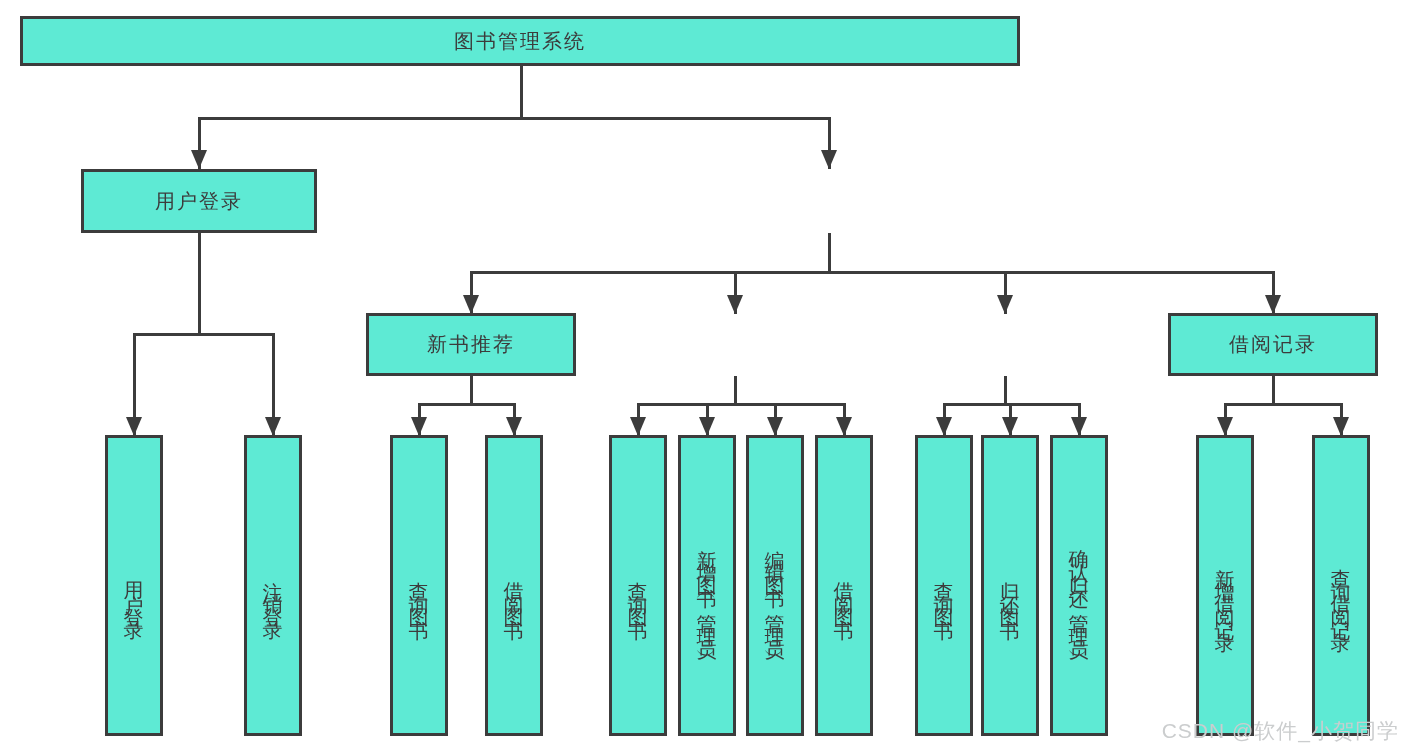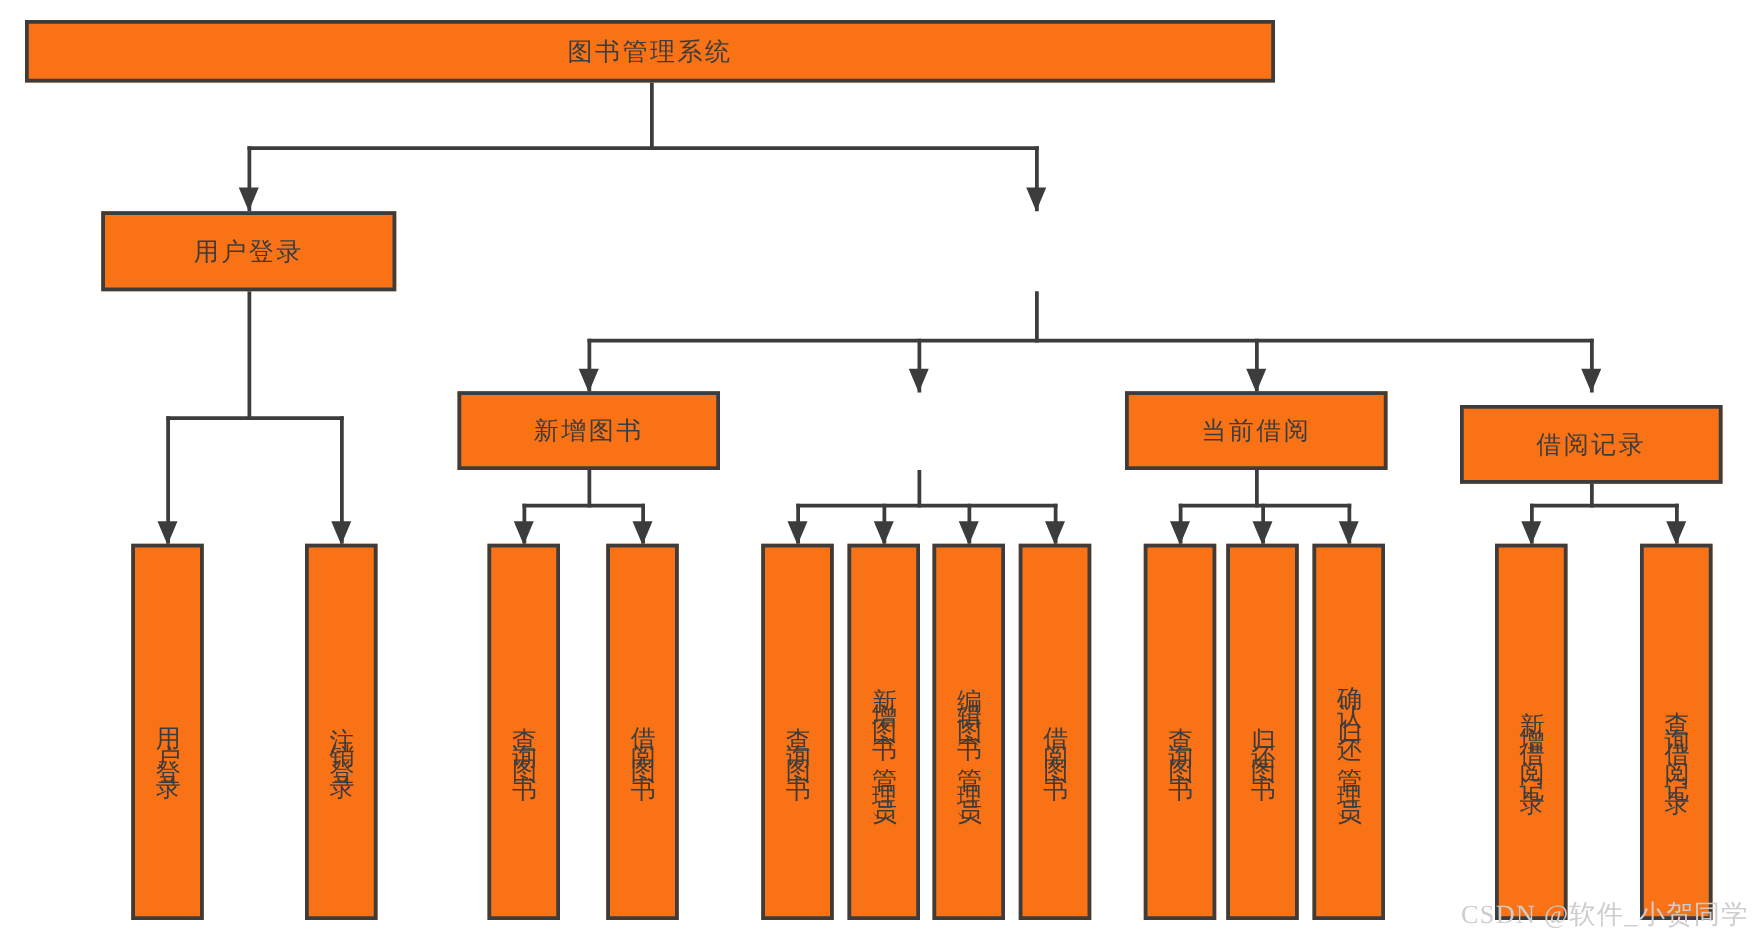--- a/index.html
+++ b/index.html
@@ -8,21 +8,21 @@
     --bg:#ffffff;
     --wm:#cbcdce;
   }
   *{margin:0;padding:0;box-sizing:border-box;}
   html,body{width:1405px;height:747px;background:var(--bg);overflow:hidden;
     font-family:"Liberation Sans","DejaVu Sans",sans-serif;}
   .canvas{position:relative;width:1405px;height:747px;background:var(--bg);}
   .box{
     position:absolute;
     border:3px solid var(--line);
-    background:#f97316;
+    background:#5eead4;
     display:flex;align-items:center;justify-content:center;
     color:var(--text);
   }
   .hbox span{font-size:20px;letter-spacing:2px;white-space:nowrap;}
   .vbox span{
     writing-mode:vertical-rl;
     text-orientation:mixed;
     font-size:20px;
     letter-spacing:13px;
     line-height:1;
@@ -32,21 +32,21 @@
   .line{position:absolute;background:var(--line);}
   .arrow{
     position:absolute;width:0;height:0;
     border-left:8px solid transparent;
     border-right:8px solid transparent;
     border-top:19px solid var(--line);
   }
   .watermark{
     position:absolute;right:6px;bottom:2px;
     font-size:21px;letter-spacing:1px;
-    color:var(--wm);z-index:10;white-space:nowrap;font-family:Liberation Serif, serif;
+    color:var(--wm);z-index:10;white-space:nowrap;
   }
 </style>
 </head>
 <body>
 
 <div class="canvas">
 
   <div class="line" style="left:520px;top:66px;width:3px;height:54px"></div>
   <div class="line" style="left:198px;top:117px;width:633px;height:3px"></div>
   <div class="line" style="left:198px;top:117px;width:3px;height:52px"></div>
@@ -109,26 +109,23 @@
 
   <div class="box hbox" style="left:20px;top:16px;width:1000px;height:50px">
     <span>图书管理系统</span>
   </div>
 
   <div class="box hbox" style="left:81px;top:169px;width:236px;height:64px">
     <span>用户登录</span>
   </div>
 
   <div class="box hbox" style="left:366px;top:313px;width:210px;height:63px">
-    <span>新增图书</span>
+    <span>新书推荐</span>
   </div>
-  <div class="box hbox" style="left:900px;top:313px;width:210px;height:63px">
-    <span>当前借阅</span>
-  </div>
-  <div class="box hbox" style="left:1168px;top:324px;width:210px;height:63px">
+  <div class="box hbox" style="left:1168px;top:313px;width:210px;height:63px">
     <span>借阅记录</span>
   </div>
 
   <div class="box vbox" style="left:105px;top:435px;width:58px;height:301px">
     <span>用户登录</span>
   </div>
   <div class="box vbox" style="left:244px;top:435px;width:58px;height:301px">
     <span>注销登录</span>
   </div>
 

